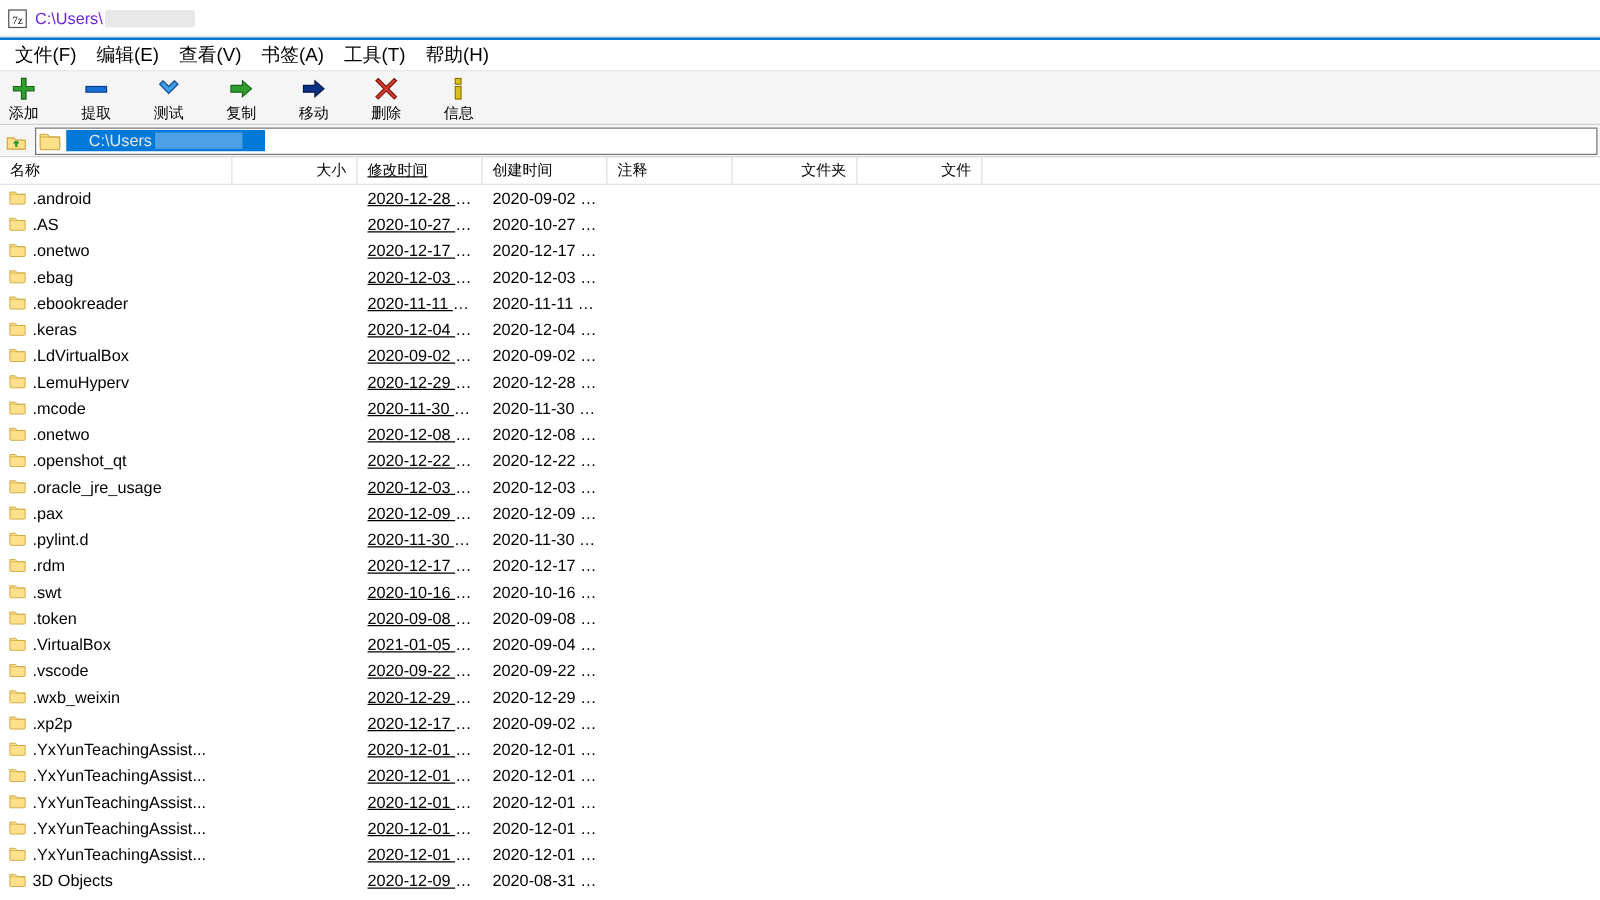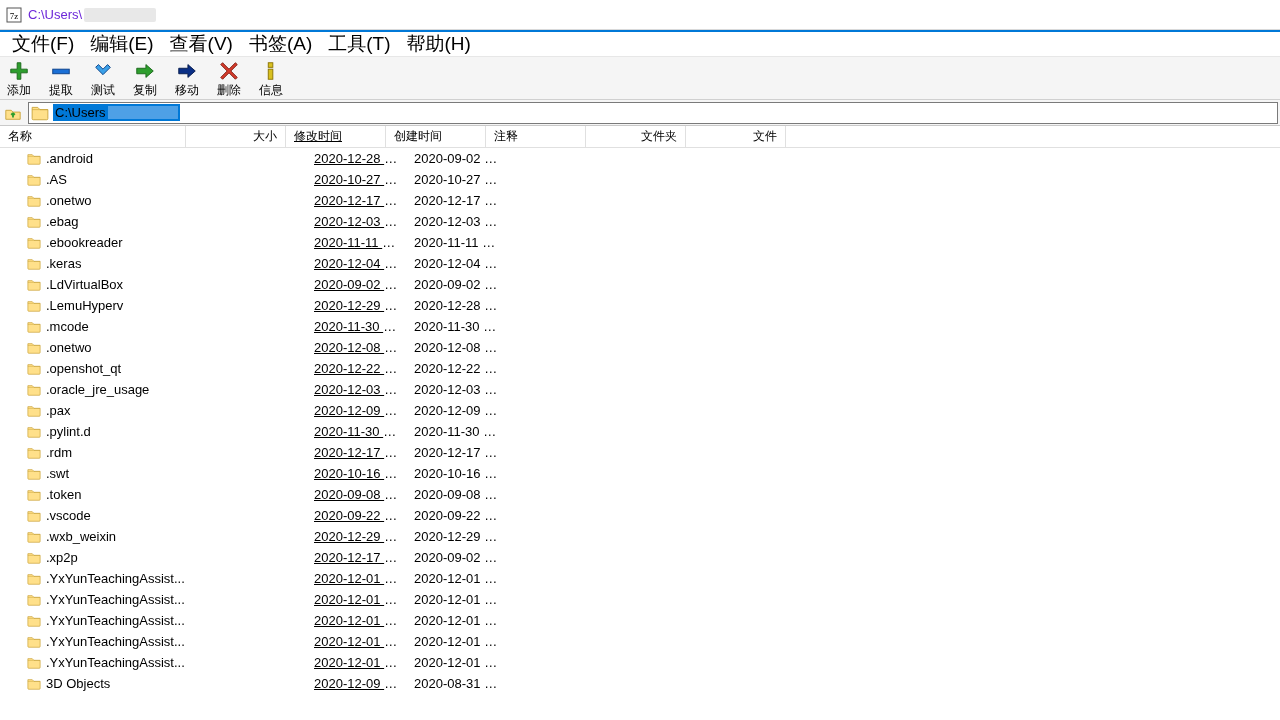--- a/index.html
+++ b/index.html
@@ -20,30 +20,30 @@
   .titlebar .blur {
     display: inline-block; width: 72px; height: 14px;
     background: #e8e8e8; border-radius: 2px; vertical-align: middle;
     margin-left: 2px;
   }
 
   
   .menubar {
     height: 24px; background: #fff;
     display: flex; align-items: center; padding: 0 4px;
-    font-size: 19px;
+    font-size: 15px;
   }
   .menubar .menuitem { padding: 2px 8px; cursor: default; }
 
   
   .toolbar {
     background: #f5f5f5; border-top: 1px solid #e7e7e7; border-bottom: 1px solid #d0d0d0;
     padding: 3px 4px 2px 4px;
   }
-  .toolbar-row { display: flex; gap: 12px; }
+  .toolbar-row { display: flex; gap: 28px; }
   .tbtn {
     display: flex; flex-direction: column; align-items: center; justify-content: flex-start;
     width: 30px; cursor: default;
   }
   .tbtn .ico { width: 24px; height: 22px; display: flex; align-items: center; justify-content: center; }
   .tbtn .lbl { font-size: 12px; color: #000; margin-top: 1px; line-height: 14px; }
 
   
   .addressbar {
     height: 26px; background: #f5f5f5; border-bottom: 1px solid #c9c9c9;
@@ -55,21 +55,21 @@
   }
   .addr-folder {
     width: 18px; height: 18px; display: flex; align-items: center; justify-content: center;
     margin-right: 4px;
   }
   .addr-input {
     flex: 1; height: 22px; border: 1px solid #7a7a7a; background: #fff;
     display: flex; align-items: center; padding: 0 2px; font-size: 13px;
   }
   .addr-sel {
-    background: #0078d7; color: #000000; padding: 1px 2px; display: inline-flex; align-items: center;
+    background: #0078d7; color: #e5e5e5; padding: 1px 18px; display: inline-flex; align-items: center;
   }
   .addr-sel .blur2 {
     display: inline-block; width: 70px; height: 13px;
     background: #4ea0e6; margin-left: 2px;
   }
 
   
   .colheaders {
     height: 22px; background: #fff; border-bottom: 1px solid #e0e0e0;
     display: flex; font-size: 12px;
@@ -81,21 +81,21 @@
   .colheader.right { justify-content: flex-end; }
 
   
   .filelist {
     flex: 1; background: #fff; overflow: hidden;
   }
   .row {
     height: 21px; display: flex; align-items: center; font-size: 13px;
   }
   .cell { padding: 0 8px; overflow: hidden; white-space: nowrap; text-overflow: ellipsis; }
-  .cell-name { display: flex; align-items: flex-end; gap: 4px; padding-left: 6px; margin-left: 20px; }
+  .cell-name { display: flex; align-items: flex-start; gap: 4px; padding-left: 6px; }
   .cell-right { text-align: right; }
 
   .foldericon { width: 16px; height: 14px; flex: 0 0 16px; }
 
   
   .w-name   { width: 186px; }
   .w-size   { width: 100px; font-family: Liberation Serif, serif; }
   .w-mtime  { width: 100px; text-decoration: underline; }
   .w-ctime  { width: 100px; }
   .w-note   { width: 100px; }
@@ -413,20 +413,31 @@
         </div>
         <div class="cell cell-right w-size"></div>
         <div class="cell w-mtime">2020-09-08 1...</div>
         <div class="cell w-ctime">2020-09-08 1...</div>
       </div>
       <div class="row">
         <div class="cell cell-name w-name">
           <svg class="foldericon" viewBox="0 0 16 16">
             <use href="#svg-folder"></use>
           </svg>
+          <span>.VirtualBox</span>
+        </div>
+        <div class="cell cell-right w-size"></div>
+        <div class="cell w-mtime">2021-01-05 1...</div>
+        <div class="cell w-ctime">2020-09-04 1...</div>
+      </div>
+      <div class="row">
+        <div class="cell cell-name w-name">
+          <svg class="foldericon" viewBox="0 0 16 16">
+            <use href="#svg-folder"></use>
+          </svg>
           <span>.vscode</span>
         </div>
         <div class="cell cell-right w-size"></div>
         <div class="cell w-mtime">2020-09-22 1...</div>
         <div class="cell w-ctime">2020-09-22 1...</div>
       </div>
       <div class="row">
         <div class="cell cell-name w-name">
           <svg class="foldericon" viewBox="0 0 16 16">
             <use href="#svg-folder"></use>

